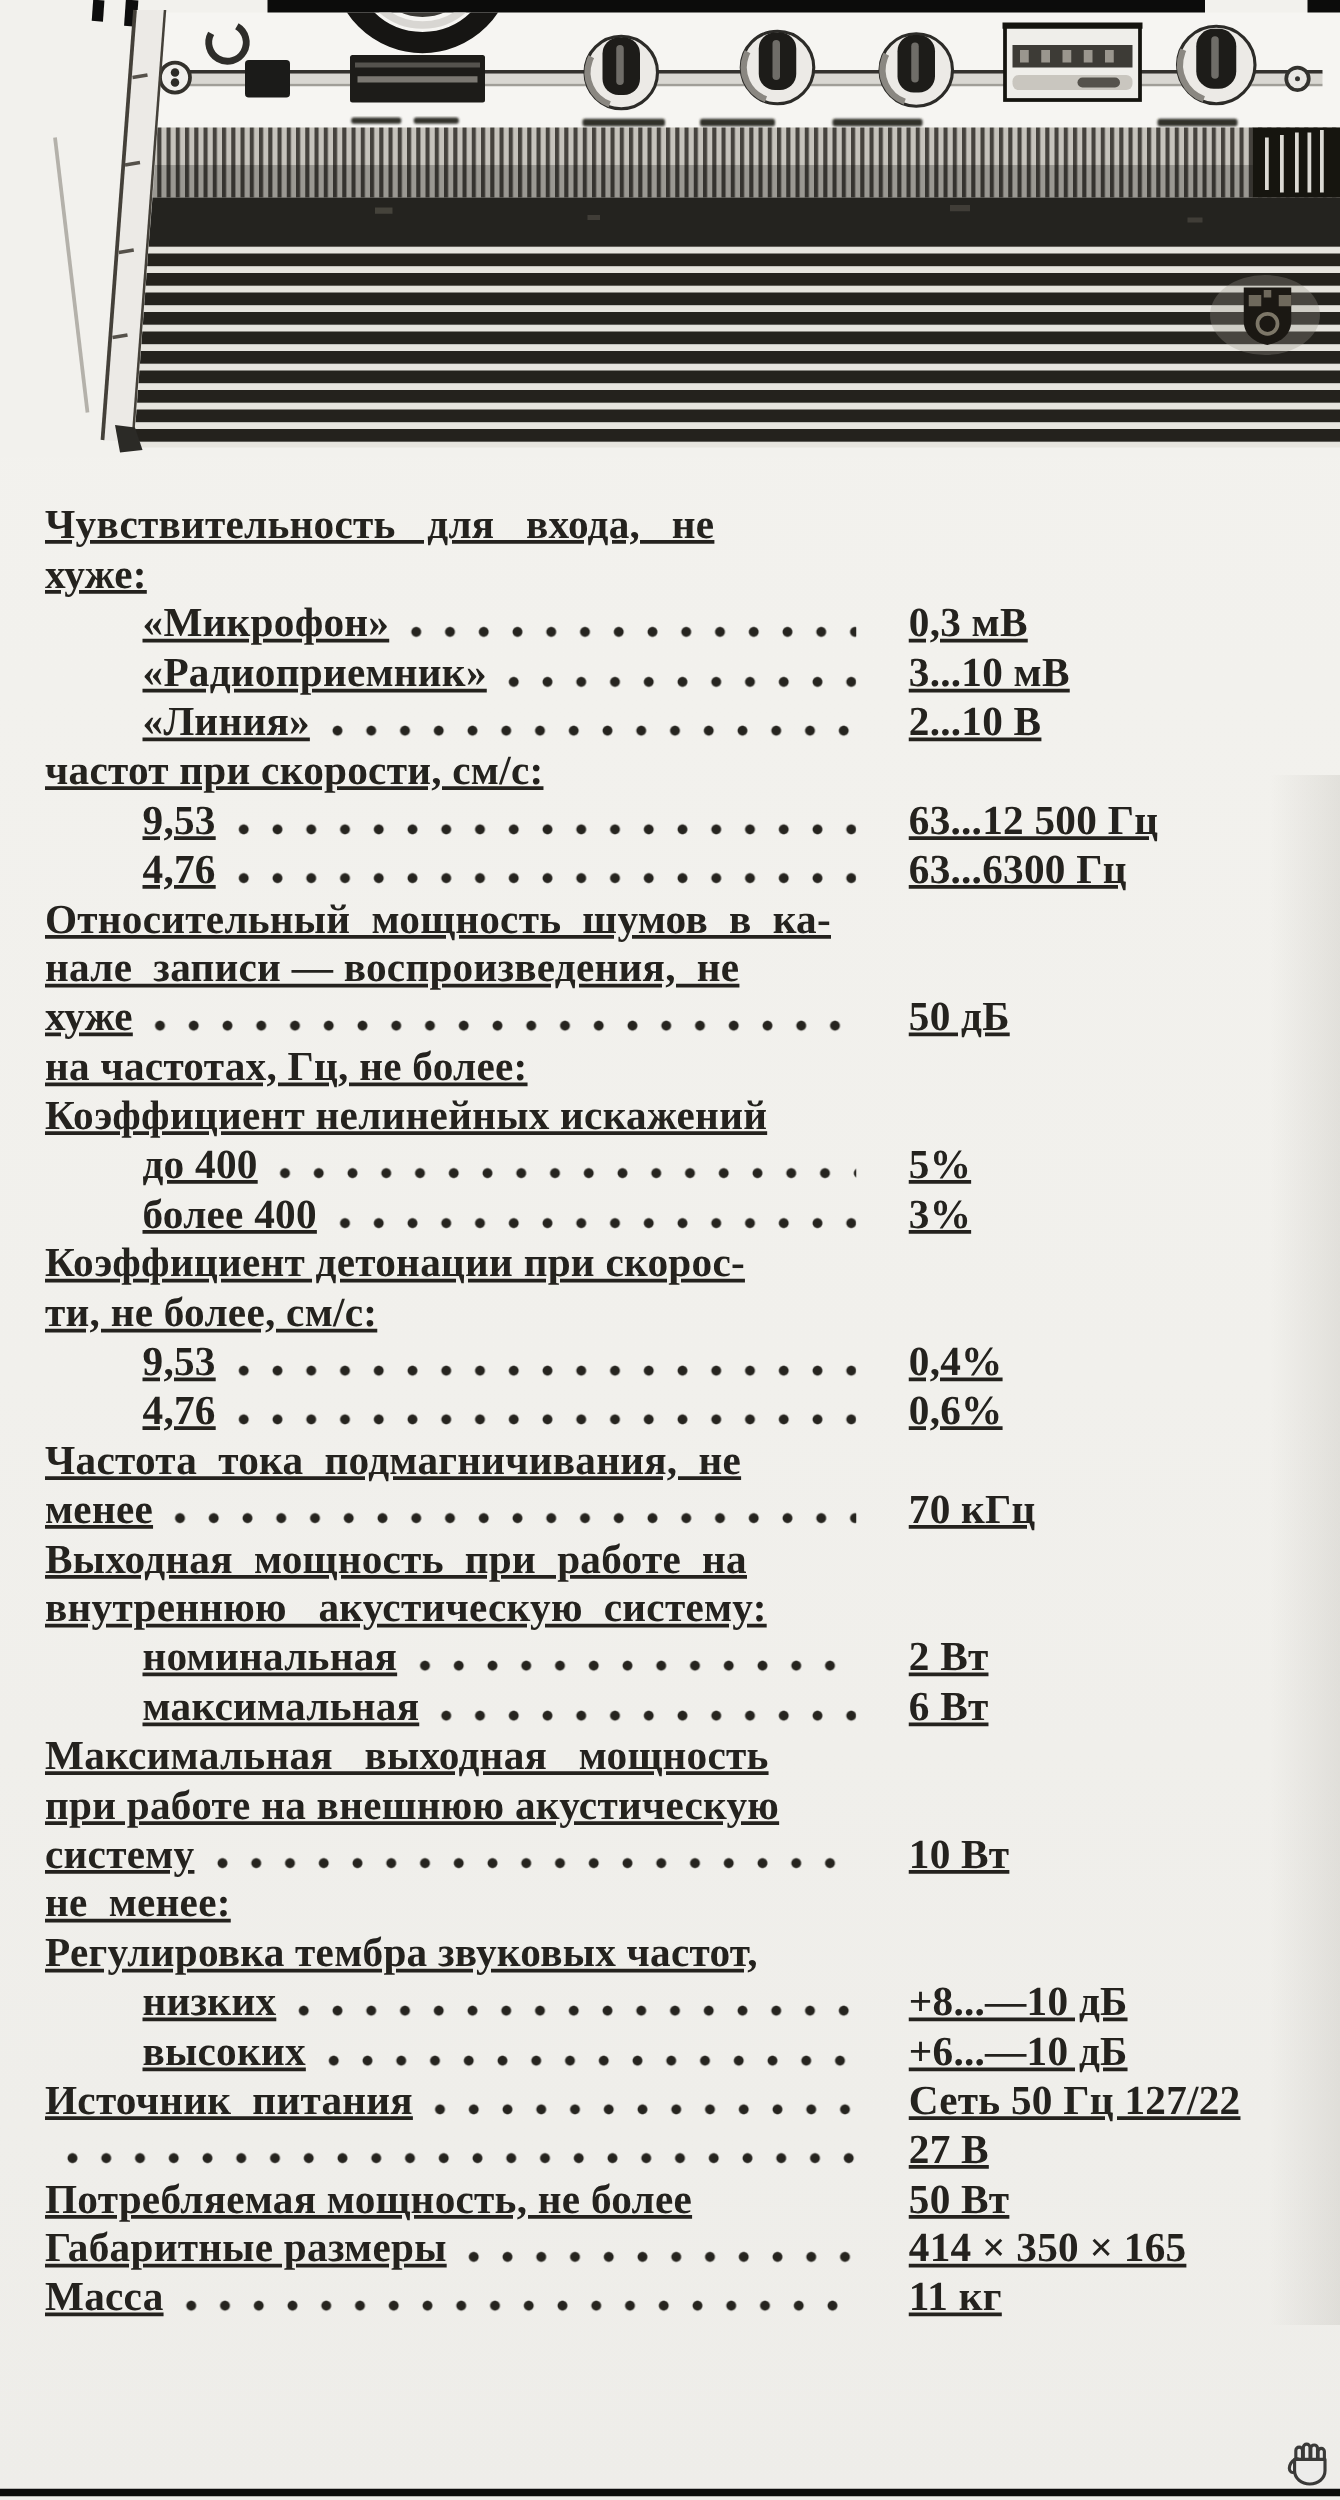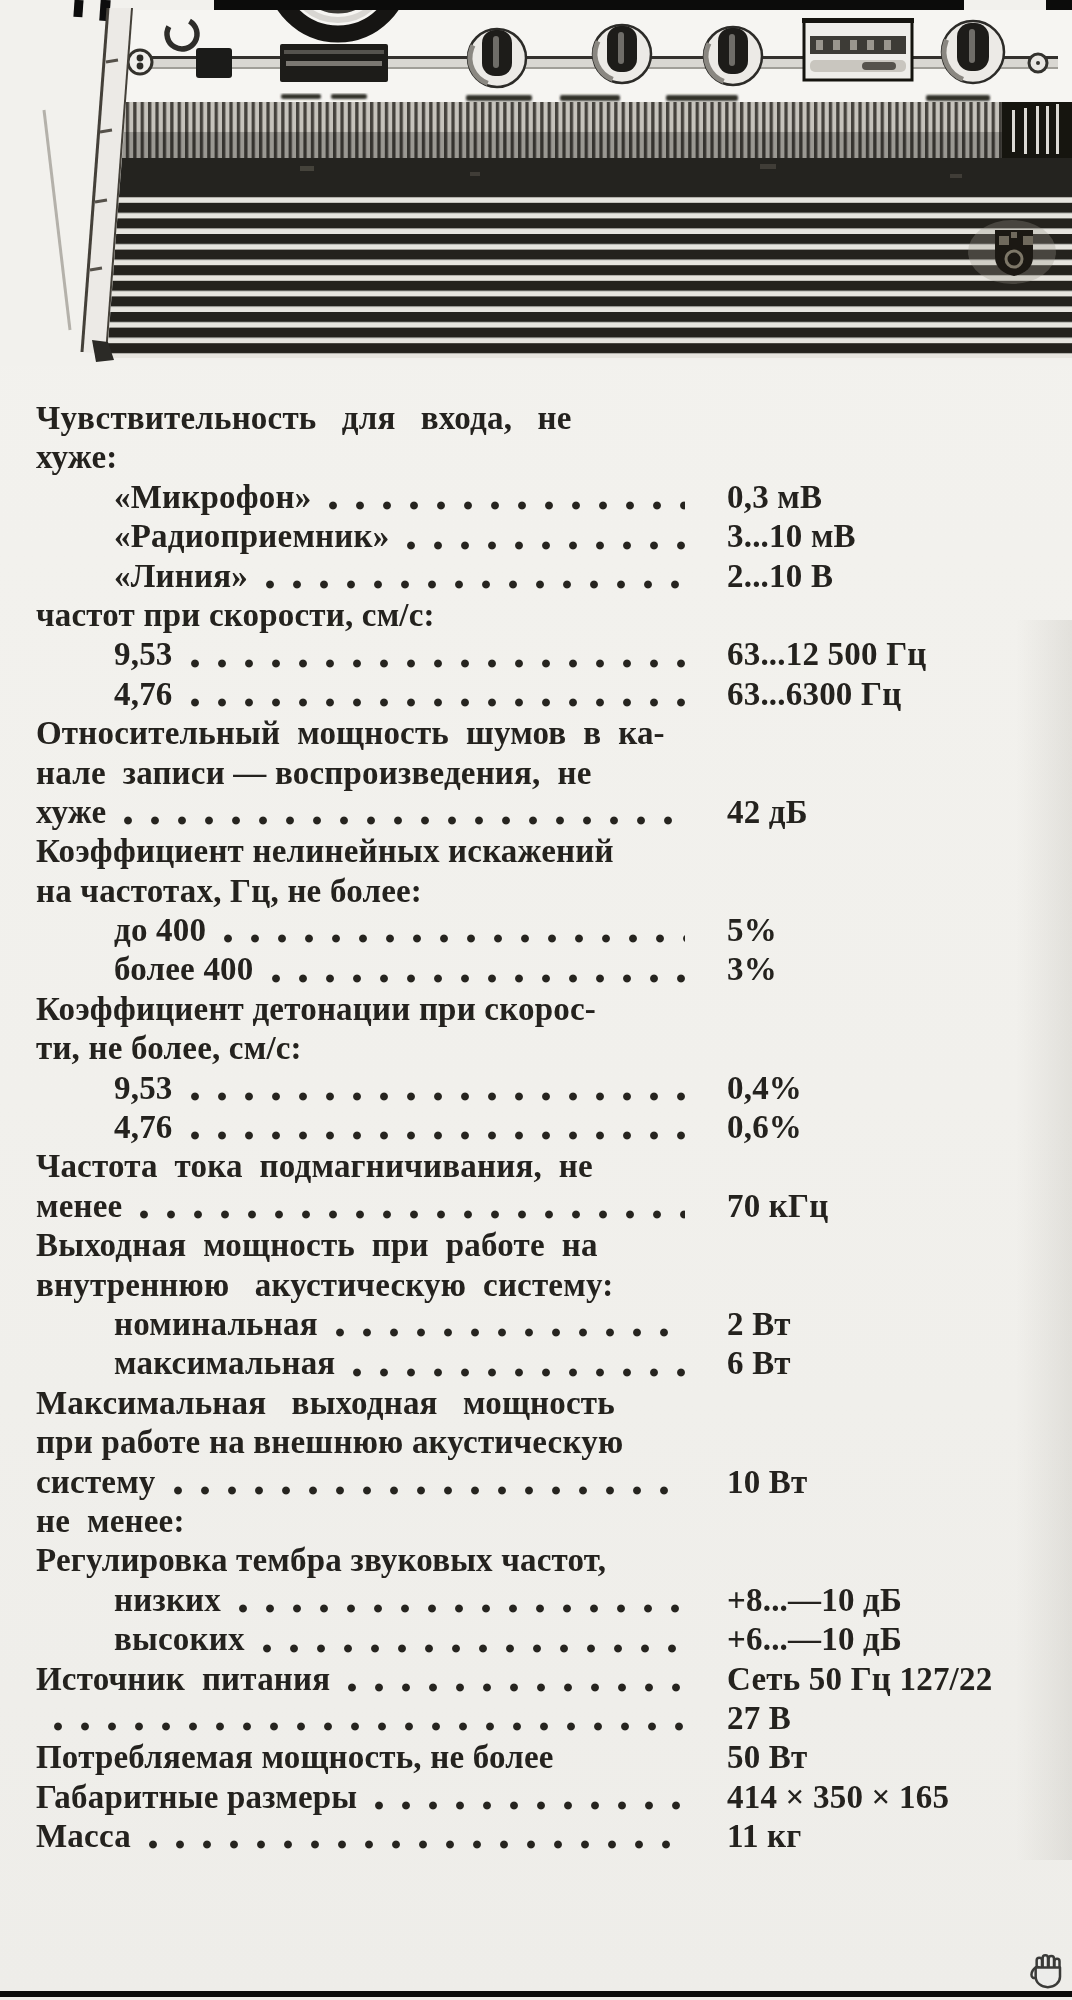--- a/index.html
+++ b/index.html
@@ -6,21 +6,21 @@
   body{
     width:1072px;height:2000px;position:relative;overflow:hidden;
     background:linear-gradient(180deg,#f3f2ee 0%,#f1f0ec 55%,#eeede9 100%);
     font-family:"Liberation Serif","DejaVu Serif",serif;
   }
   .illustration{position:absolute;top:0;left:0;width:1072px;height:366px;}
   .specs{
     position:absolute;left:36px;top:400px;right:0;
     color:#24221e;font-size:33px;font-weight:700;letter-spacing:.2px;
   }
-  .row{display:flex;align-items:flex-start;height:39.4px;}
+  .row{display:flex;align-items:flex-end;height:39.4px;text-decoration:underline;}
   .row .label{white-space:pre;flex:none;}
   .row.indent .label{padding-left:78px;}
   .row .dots{
     flex:1;height:9px;align-self:flex-end;margin:0 10px 8px 12px;
     background-image:radial-gradient(circle at 10px 4.5px,#26241f 3.4px,rgba(0,0,0,0) 4.4px);
     background-size:27px 9px;background-repeat:repeat-x;background-position:0 0;
   }
   .row .dots.hidden-dots{background:none;}
   .row .value{flex:none;width:345px;white-space:pre;margin-left:32px;}
   .row .value.empty{width:0;overflow:hidden;}
@@ -241,29 +241,29 @@
     <span class="value empty"></span>
   </div>
     <div class="row">
     <span class="label">нале  записи — воспроизведения,  не</span>
     <span class="dots hidden-dots"></span>
     <span class="value empty"></span>
   </div>
     <div class="row">
     <span class="label">хуже</span>
     <span class="dots"></span>
-    <span class="value">42 дБ</span>
+    <span class="value">50 дБ</span>
+  </div>
+    <div class="row">
+    <span class="label">на частотах, Гц, не более:</span>
+    <span class="dots hidden-dots"></span>
+    <span class="value empty"></span>
   </div>
     <div class="row">
     <span class="label">Коэффициент нелинейных искажений</span>
-    <span class="dots hidden-dots"></span>
-    <span class="value empty"></span>
-  </div>
-    <div class="row">
-    <span class="label">на частотах, Гц, не более:</span>
     <span class="dots hidden-dots"></span>
     <span class="value empty"></span>
   </div>
     <div class="row indent">
     <span class="label">до 400</span>
     <span class="dots"></span>
     <span class="value">5%</span>
   </div>
     <div class="row indent">
     <span class="label">более 400</span>

